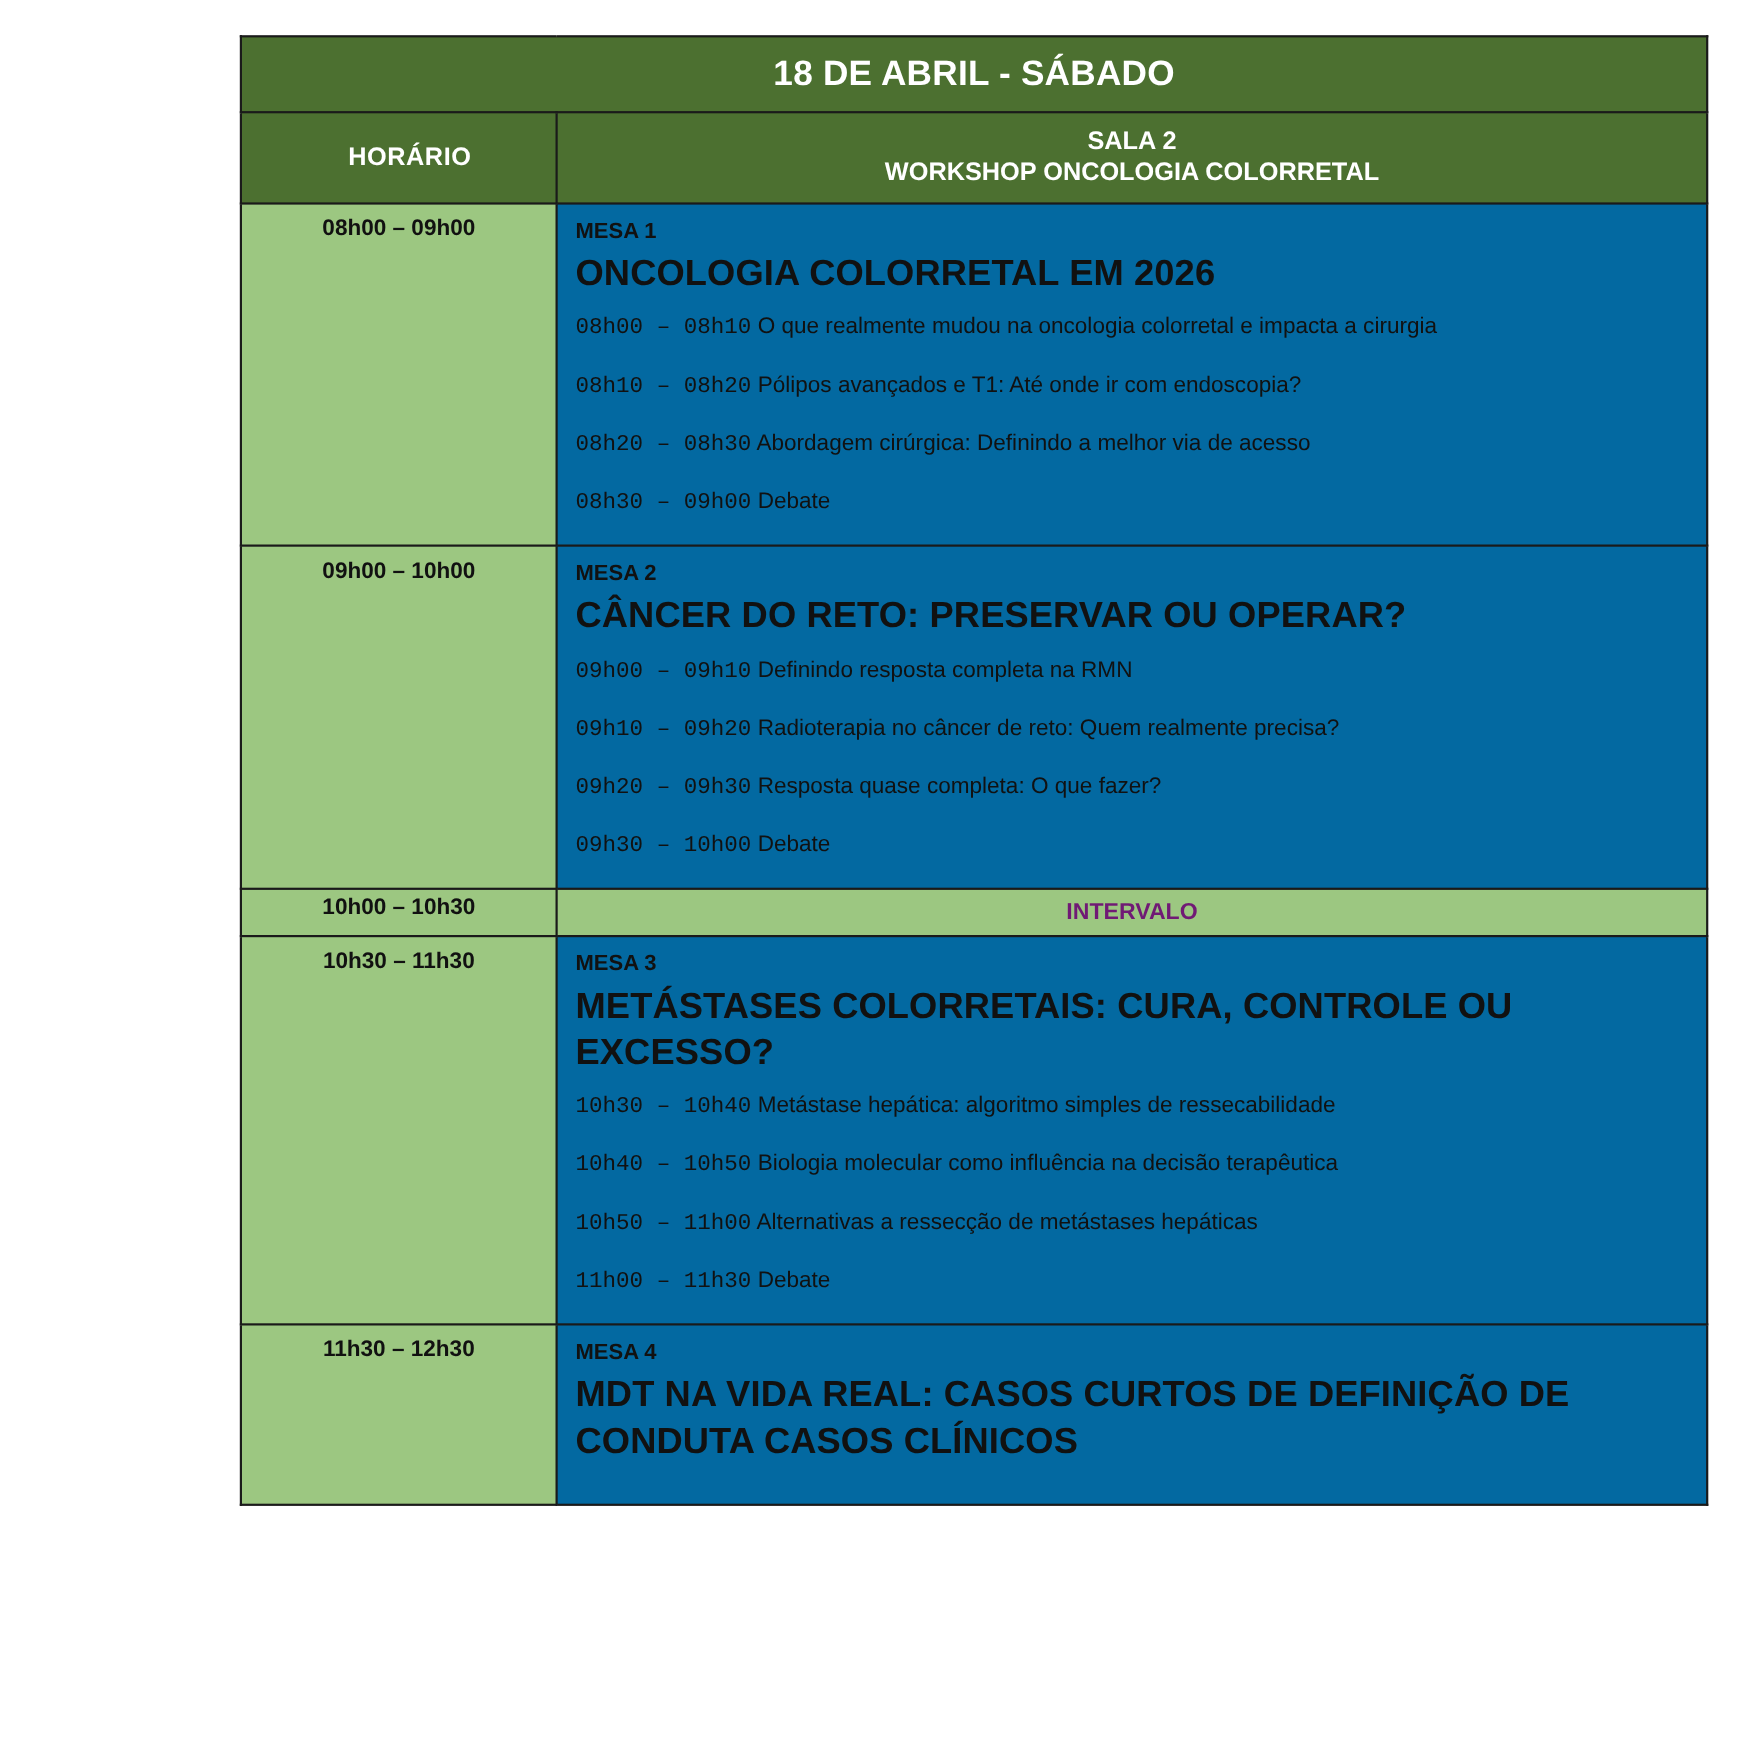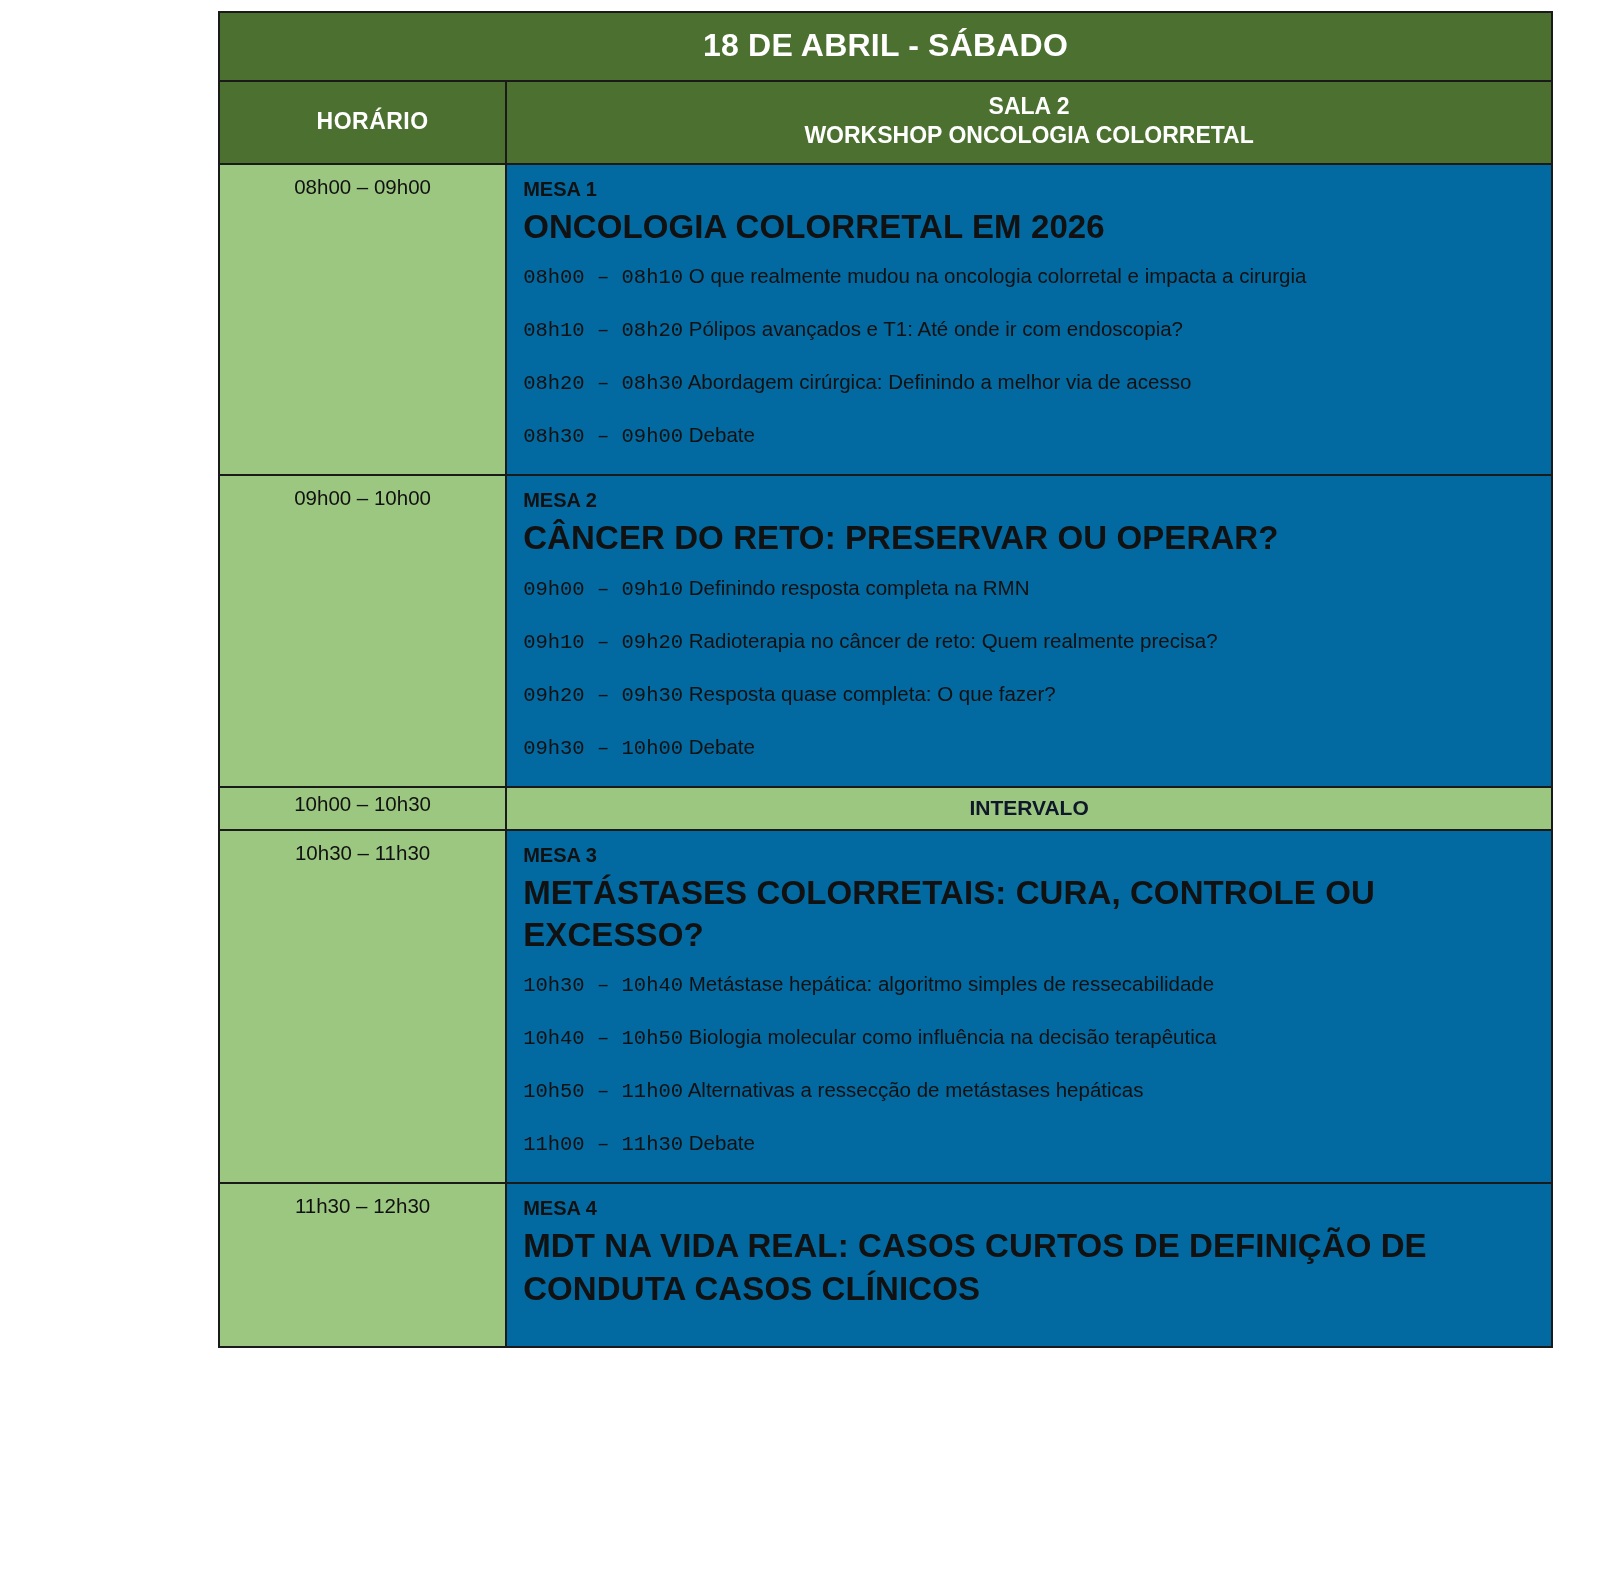--- a/index.html
+++ b/index.html
@@ -12,21 +12,21 @@
   .page {
     width: 1600px;
     height: 1591px;
     position: relative;
     background: #ffffff;
     overflow: hidden;
   }
   .sheet {
     position: absolute;
     left: 218px;
-    top: 11px;
+    top: 32px;
     width: 1335px;
   }
   table.agenda {
     width: 100%;
     border-collapse: collapse;
     table-layout: fixed;
   }
   table.agenda td {
     border: 2px solid #1a1a1a;
     vertical-align: top;
@@ -57,21 +57,21 @@
     line-height: 1.28;
   }
   .hdr-time { letter-spacing: 0.5px; padding-left: 26px; }
 
   
   .time-cell {
     background: #9cc781;
     color: #111111;
     text-align: center;
     font-size: 20.5px;
-    font-weight: normal;
+    font-weight: bold;
     padding: 10px 4px 0 4px;
     white-space: nowrap;
   }
   .body-cell {
     background: #0369a1;
     color: #111111;
     padding: 12px 18px 22px 16px;
   }
   .mesa-label {
     font-size: 20px;
@@ -90,21 +90,21 @@
     font-size: 20.5px;
     line-height: 1.32;
     margin: 0 0 24px 0;
   }
   .item:last-child { margin-bottom: 2px; }
   .item .t { font-weight: normal; font-family: Liberation Mono, monospace; }
   .item .d { font-weight: normal; }
 
   .interval-cell {
     background: #9cc781;
-    color: #0f172a;
+    color: #701a75;
     text-align: center;
     font-size: 21px;
     font-weight: bold;
     padding: 8px 6px 9px 6px;
     vertical-align: middle !important;
   }
   .time-cell.interval {
     padding: 0 4px 9px 4px;
     vertical-align: middle !important;
   }

